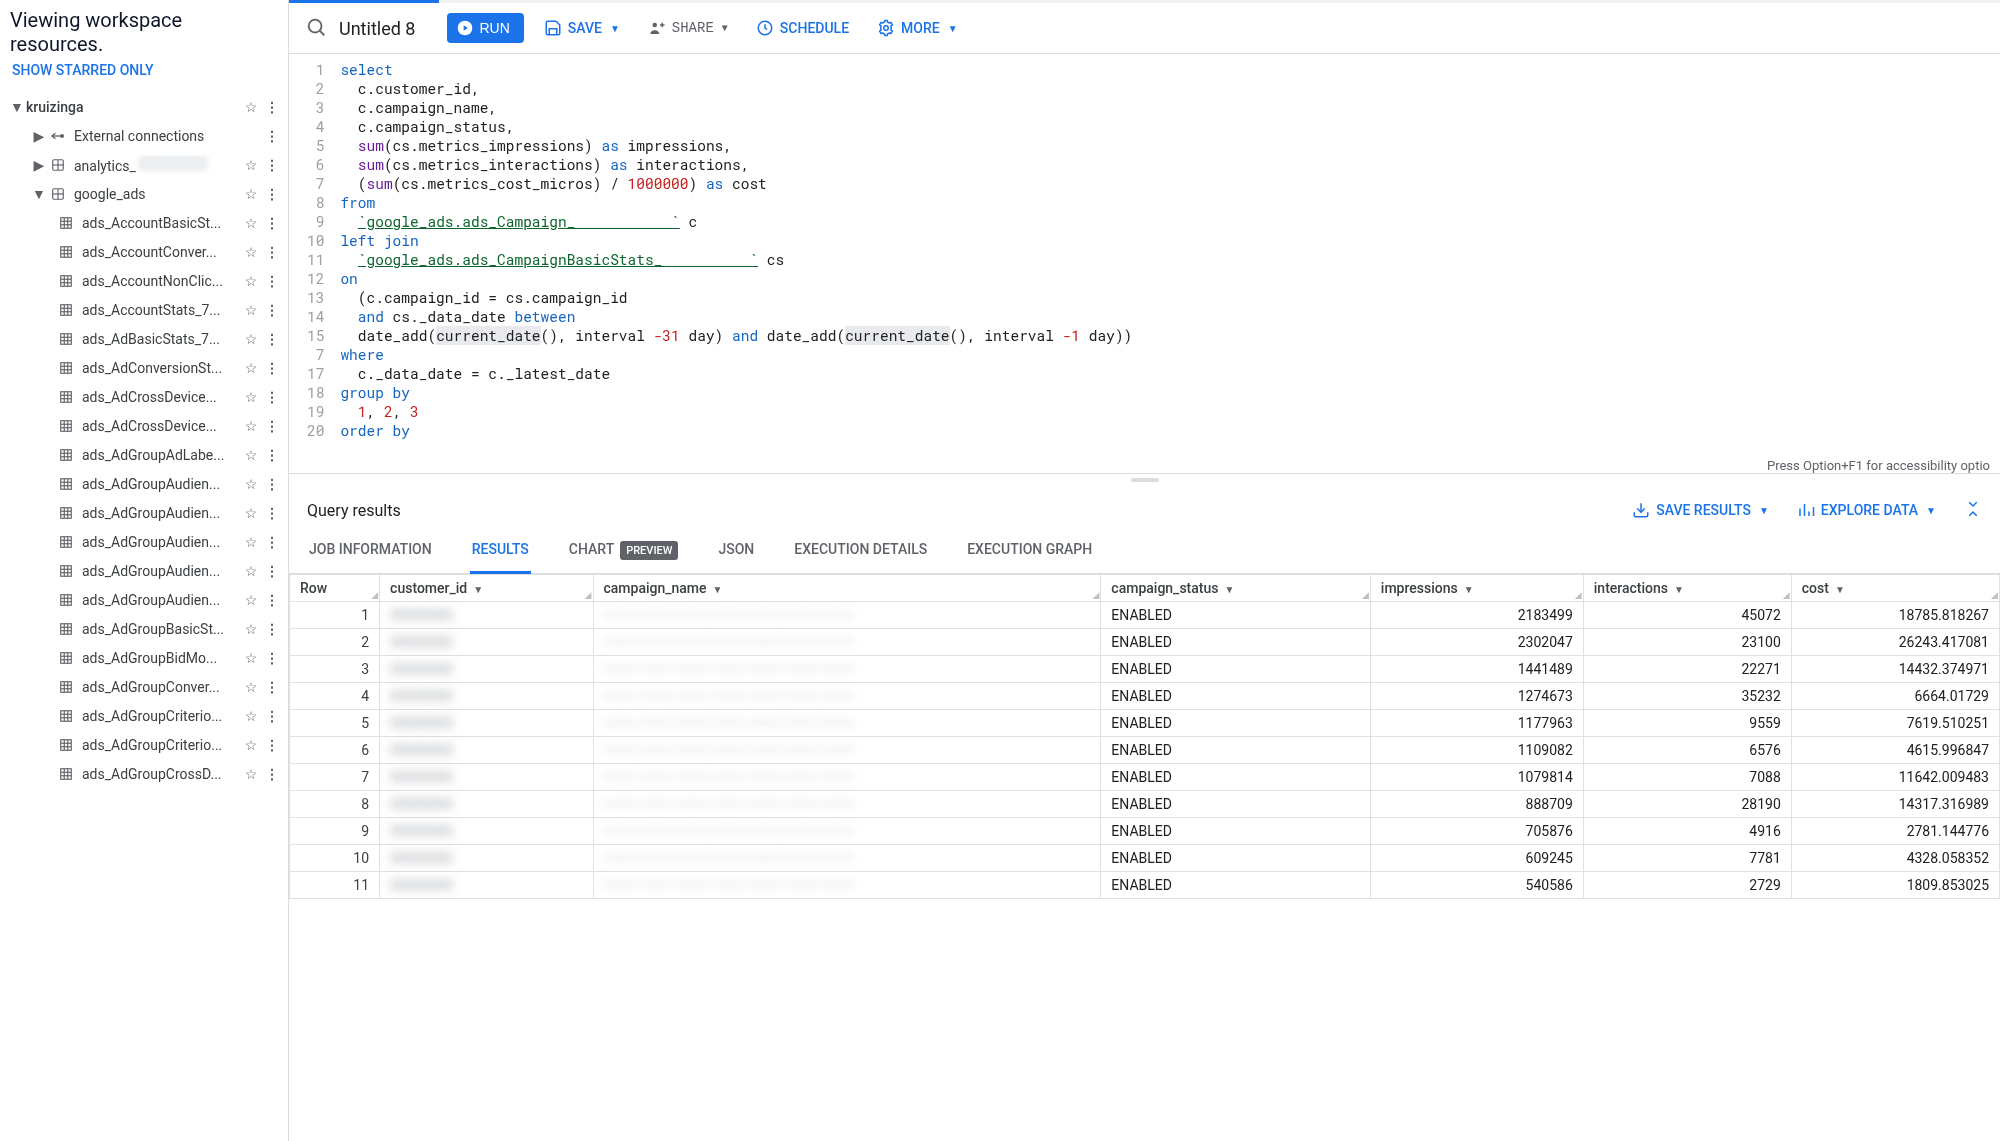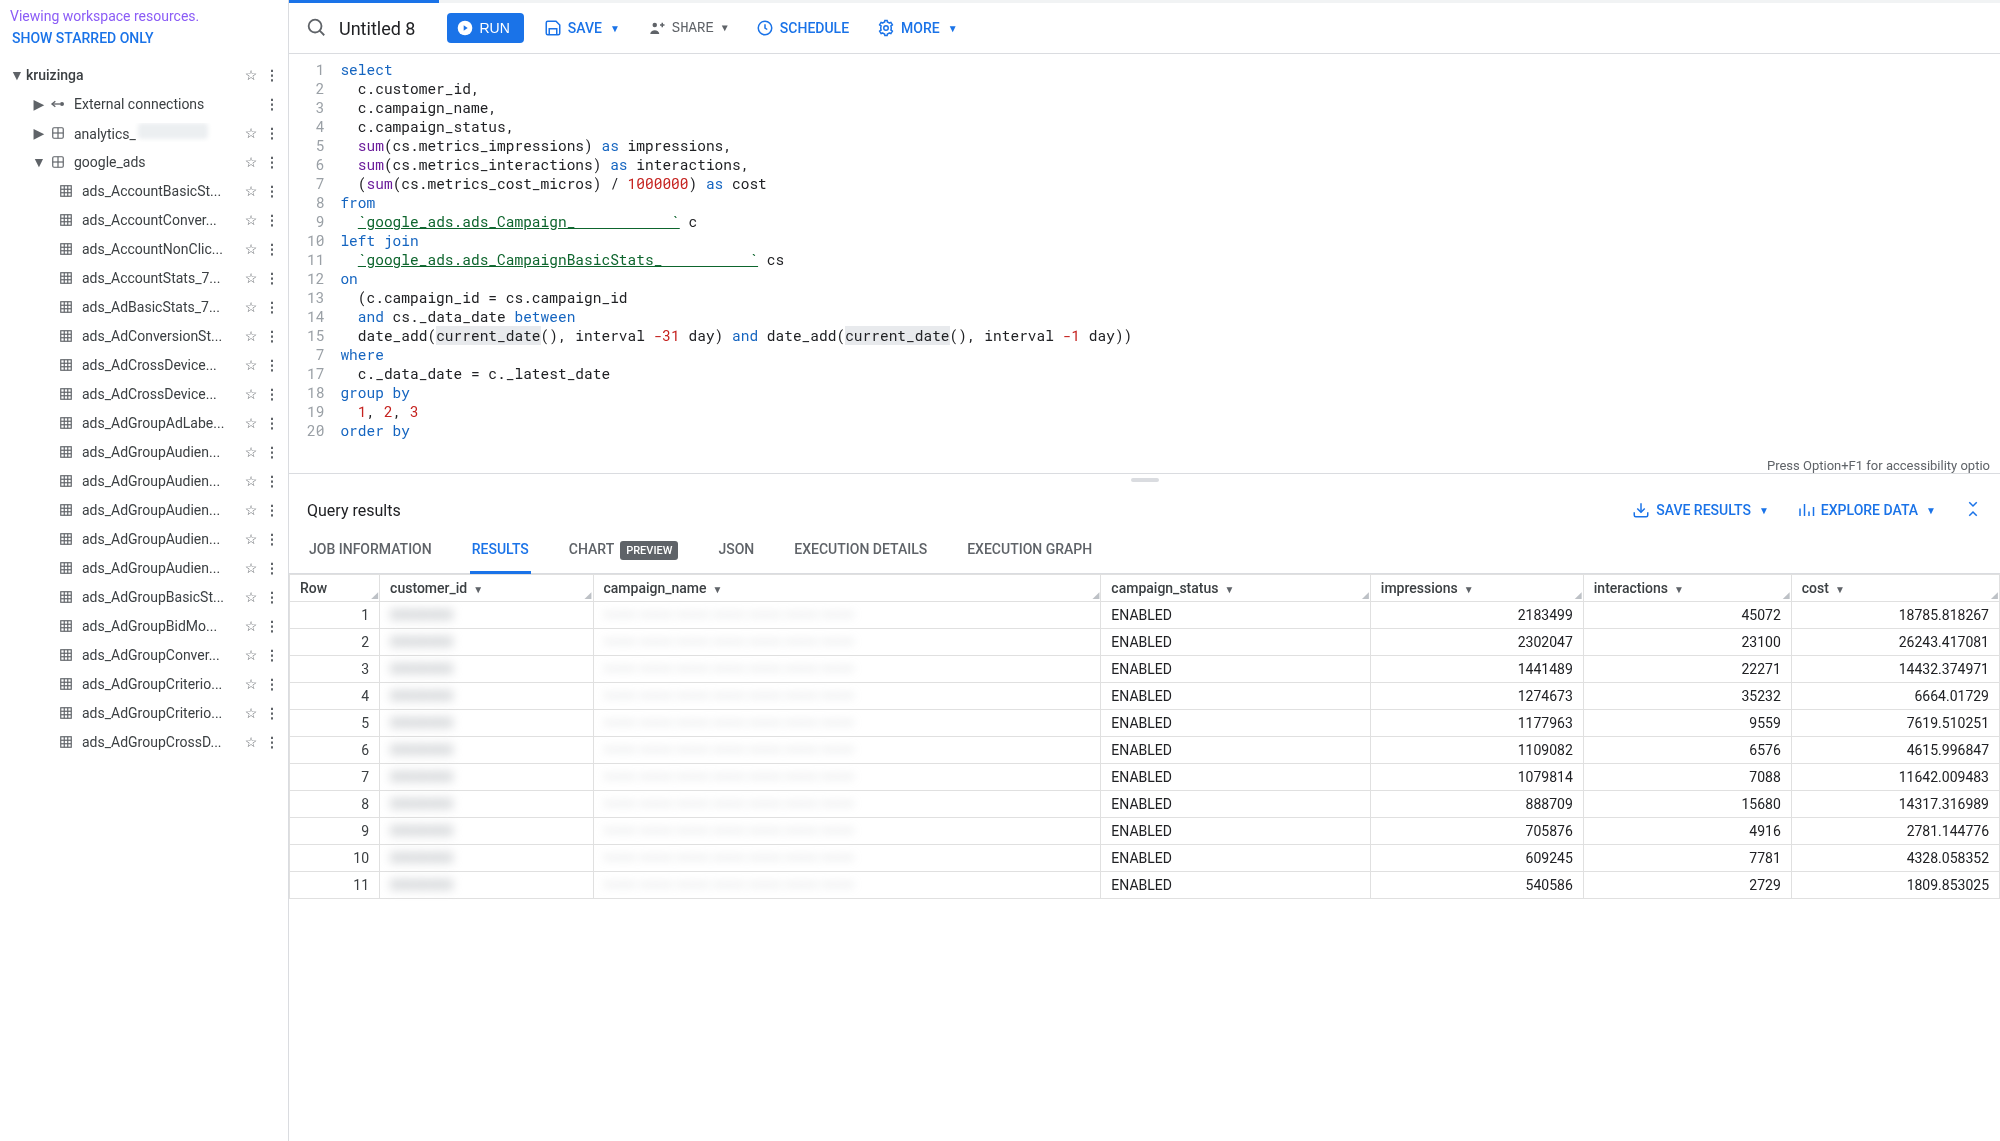--- a/index.html
+++ b/index.html
@@ -36,21 +36,21 @@
   font-size: 15px;
   color: #5f6368;
 }
 .search-box .q-icon { margin-right: 8px; color: #5f6368; }
 .search-box .help { 
   width:18px;height:18px;border-radius:50%;
   background:#202124;color:#fff;font-size:12px;
   display:flex;align-items:center;justify-content:center;
   font-weight:bold;
 }
-.view-label { padding: 0 10px; font-size: 14px; color: #8b5cf6; }
+.view-label { padding: 0 10px; font-size: 20px; color: #0f172a; }
 .show-starred { padding: 6px 12px 14px 12px; color:#1a73e8; font-weight:500; font-size:14px; cursor:pointer;}
 
 .tree-row {
   display: flex;
   align-items: center;
   padding: 4px 6px 4px 8px;
   min-height: 29px;
   font-size: 14px;
   color: #3c4043;
 }
@@ -755,21 +755,21 @@
             <td class="num-cell">1079814</td>
             <td class="num-cell">7088</td>
             <td class="num-cell">11642.009483</td>
           </tr>
           <tr>
             <td class="row-num">8</td>
             <td><span class="blurred">00000000</span></td>
             <td><span class="blurred">——— ——— ——— ——— ——— ——— ———</span></td>
             <td>ENABLED</td>
             <td class="num-cell">888709</td>
-            <td class="num-cell">15680</td>
+            <td class="num-cell">28190</td>
             <td class="num-cell">14317.316989</td>
           </tr>
           <tr>
             <td class="row-num">9</td>
             <td><span class="blurred">00000000</span></td>
             <td><span class="blurred">——— ——— ——— ——— ——— ——— ———</span></td>
             <td>ENABLED</td>
             <td class="num-cell">705876</td>
             <td class="num-cell">4916</td>
             <td class="num-cell">2781.144776</td>

